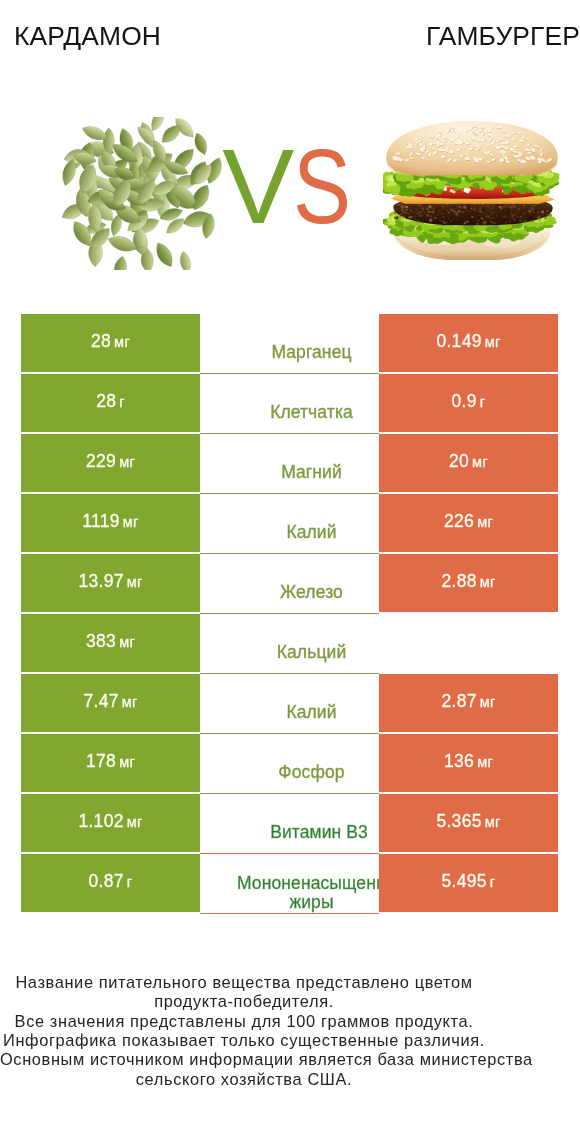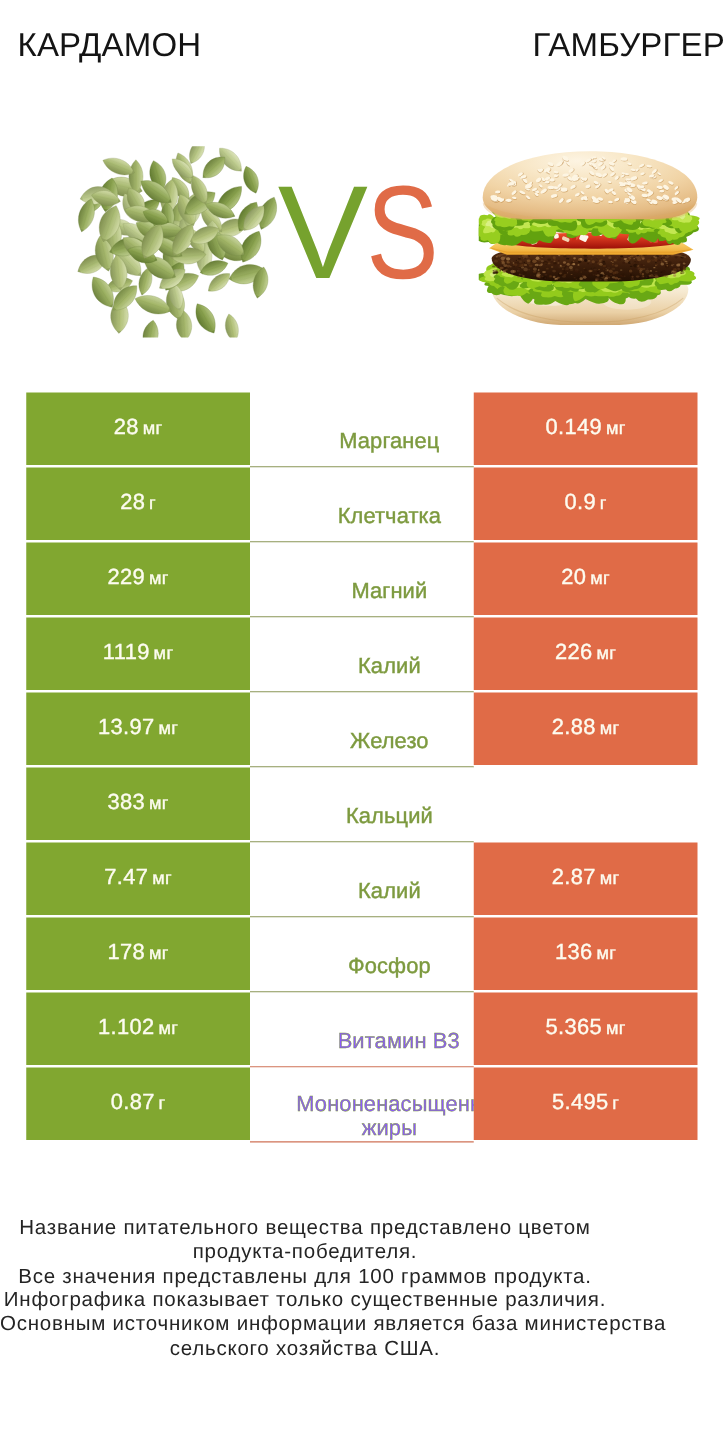--- a/index.html
+++ b/index.html
@@ -30,21 +30,21 @@
   .row{position:relative;height:60px;}
   .cell{position:absolute;top:0;height:58px;display:flex;align-items:center;justify-content:center;
         box-sizing:border-box;text-align:center;}
   .cL{left:0;width:179px;background:#81a730;}
   .cM{left:179px;width:179px;height:60px;background:#ffffff;border-bottom:1px solid #8a9657;overflow:hidden;align-items:center;padding-top:18px;box-sizing:border-box;padding-left:44px;}
   .row.orange .cM{border-bottom-color:#cf7357;}
   .cR{left:358px;width:179px;background:#e06b47;}
   .val{color:#fdfcf0;font-weight:400;font-size:17.5px;letter-spacing:0.3px;-webkit-text-stroke:0.32px #fdfcf0;white-space:nowrap;position:relative;top:-2px;}
   .val .u{font-size:14.5px;font-weight:400;margin-left:3px;}
   .nut{font-size:17.5px;font-weight:400;color:#7d9a3f;line-height:19px;-webkit-text-stroke:0.34px #7d9a3f;letter-spacing:0.1px;}
-  .row.orange .nut{color:#8b5cf6;}
+  .row.orange .nut{color:#15803d;}
   .nut{width:179px;text-align:center;}
   .row.wrap2 .nut{text-indent:15px;}
 
   
   .footer{position:absolute;left:0;top:973px;width:488px;text-align:center;
           font-size:16.4px;line-height:19.35px;color:#242424;font-weight:400;letter-spacing:0.62px;}
   .footer div{white-space:nowrap;}
 </style>
 </head>
 <body>

